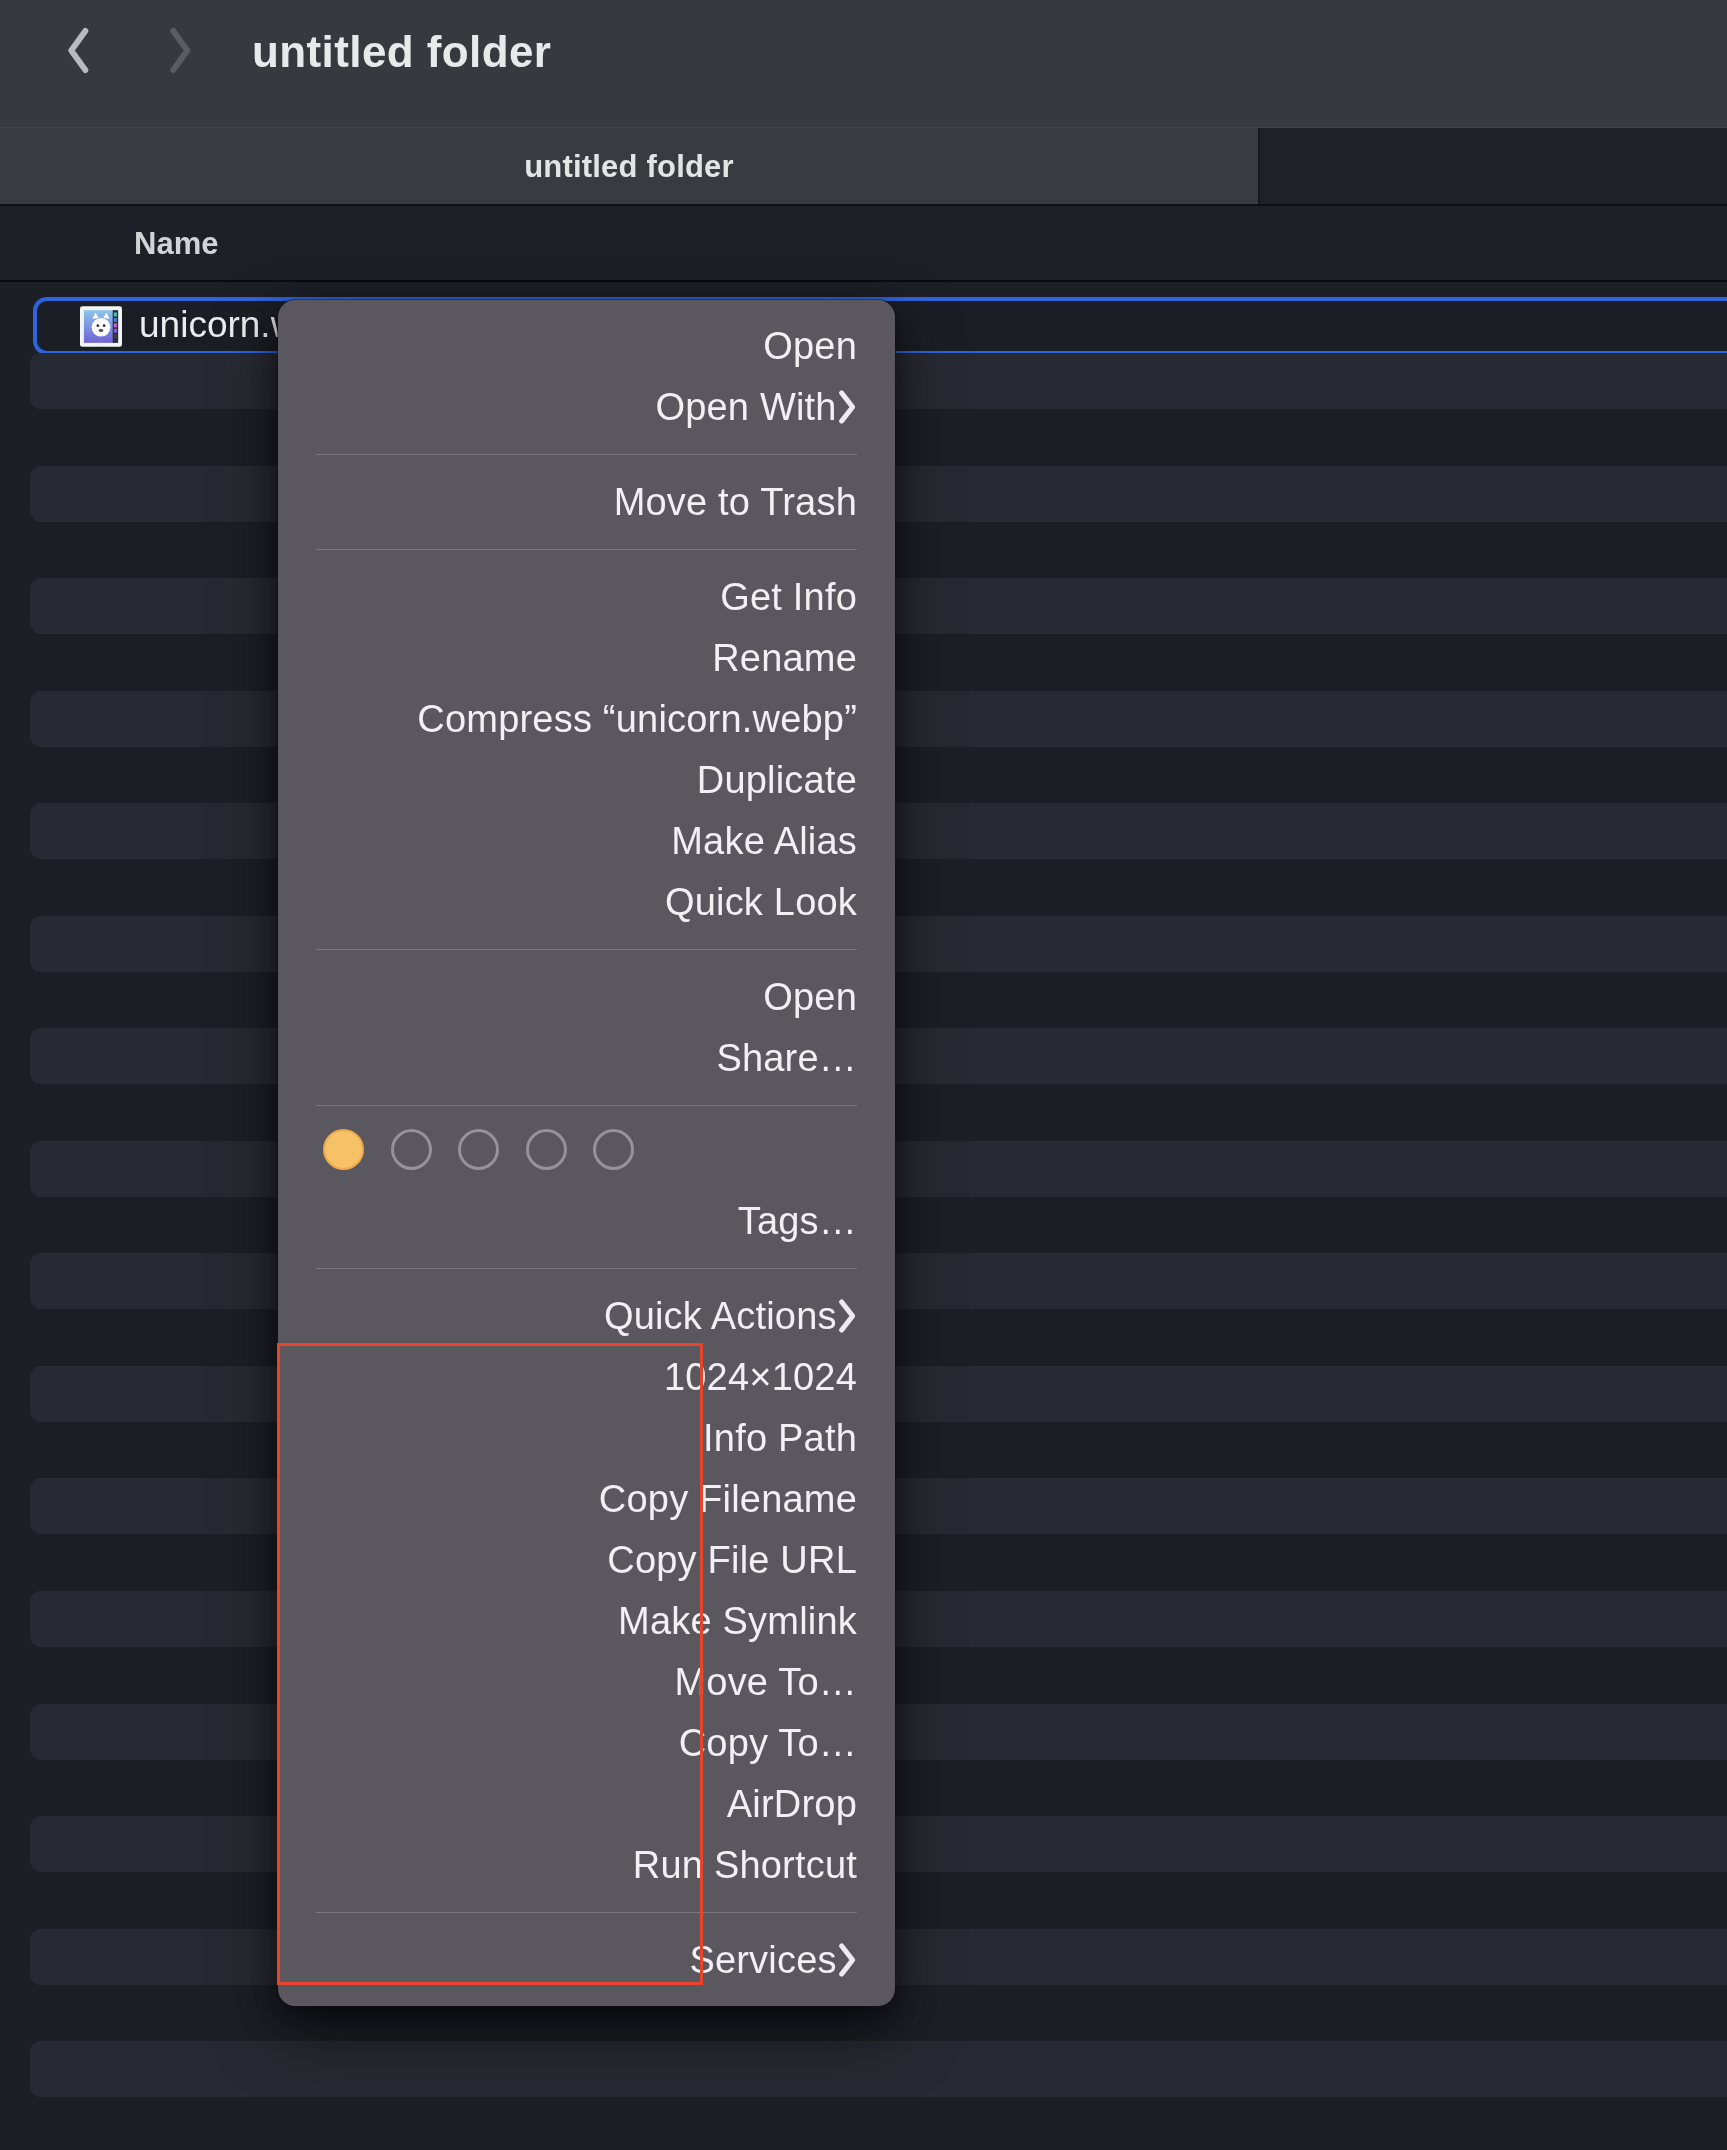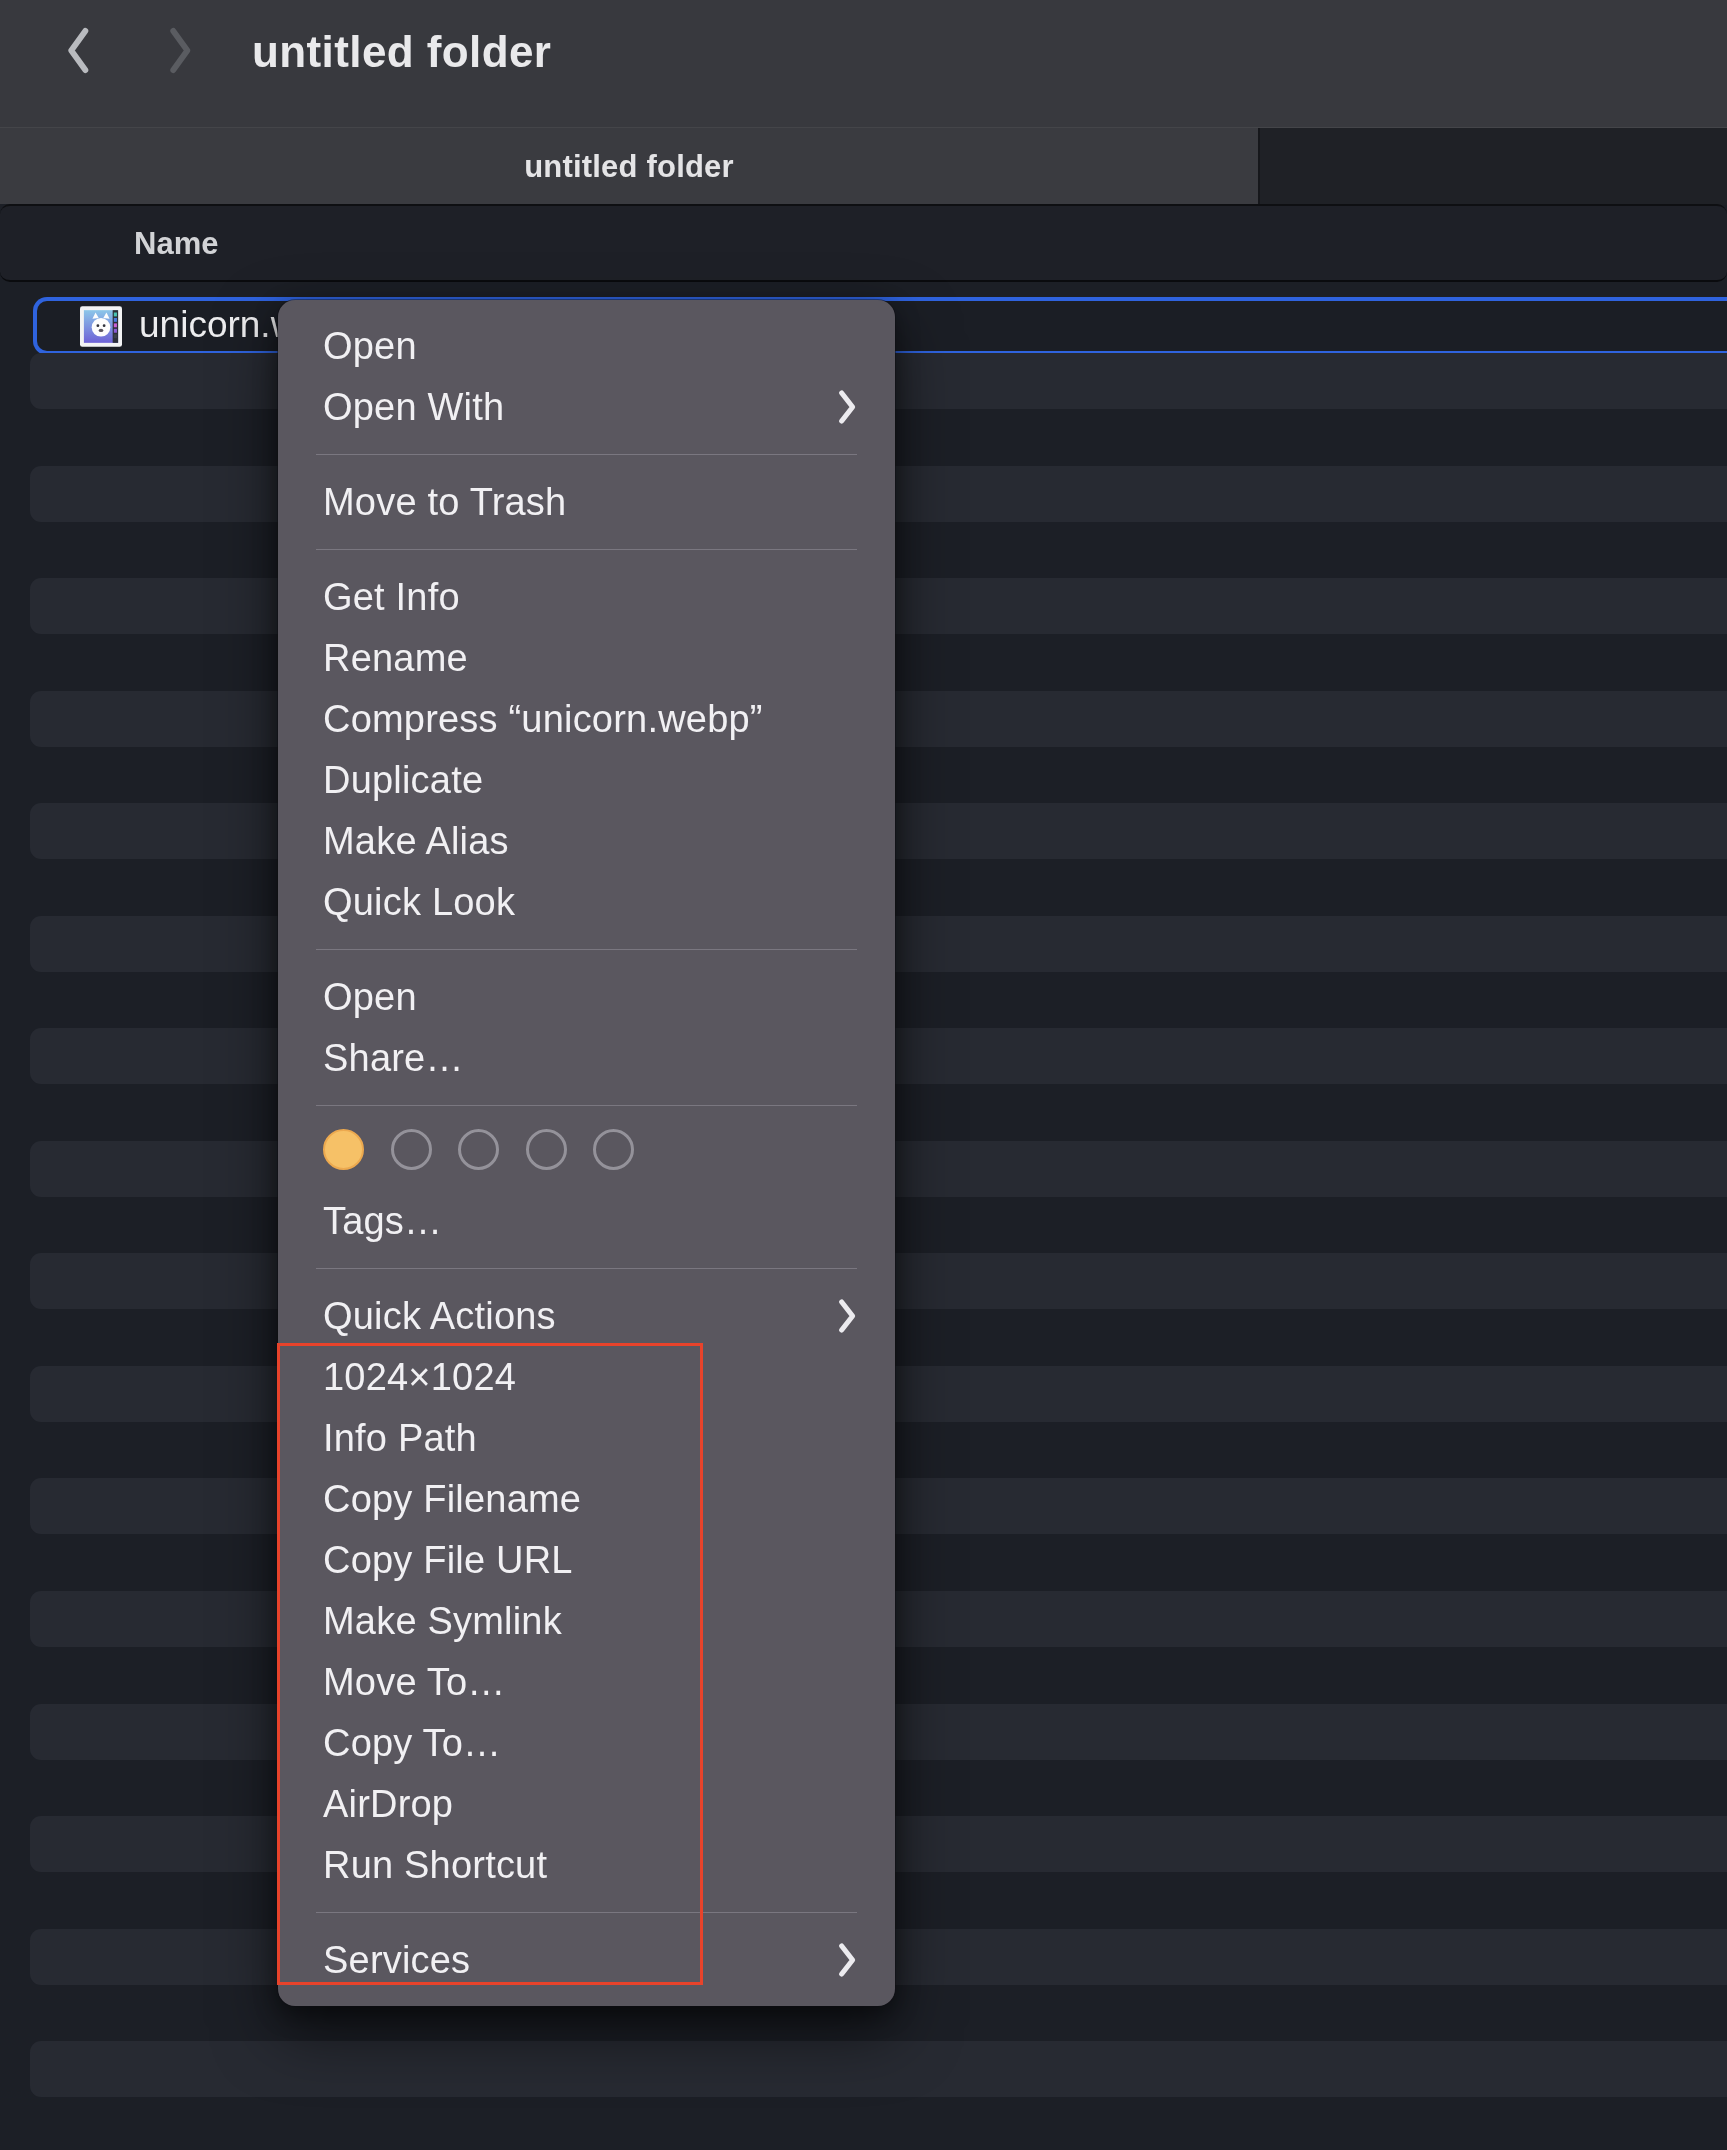--- a/index.html
+++ b/index.html
@@ -40,21 +40,20 @@
     position:absolute; left:1258px; top:0; width:469px; height:77px;
     background:#1F2126; border-left:2.3px solid #16171B;
   }
 
   
   .col-header {
     position:absolute; left:0; top:204px; width:1727px; height:78px;
     background:#1E2027;
     border-top:2.3px solid #0E0F12;
     border-bottom:2.3px solid #0A0B0E;
-    border-radius:10px;
   }
   .col-name {
     position:absolute; left:134px; top:0; height:76px; display:flex; align-items:center;
     font-size:31px; font-weight:700; color:#D2D3D6;
   }
 
   
   .file-list {
     position:absolute; left:0; top:282px; width:1727px; height:1869px;
     background:#1C1F26; overflow:hidden;
@@ -85,23 +84,24 @@
     position:absolute; left:278px; top:300px; width:617px;
     background:#5A575F;
     border-radius:17px;
     box-shadow: 0 0 0 0.8px rgba(15,15,20,0.55), 0 27px 63px rgba(0,0,0,0.55), 0 7.8px 23.4px rgba(0,0,0,0.40);
     padding:15.6px 0;
     display:flex; flex-direction:column;
     z-index:10;
   }
   .mi {
     height:61px; display:flex; align-items:center;
-    padding:0 38px 0 45px;
+    padding:0 38px 0 17px;
     font-size:38px; color:#F1F0F3; letter-spacing:0.2px;
     white-space:nowrap;
+    text-align:right;
   }
   .mi .lbl { flex:1 1 auto; }
   .mi .sub { flex:0 0 auto; width:20.3px; height:38px; display:flex; align-items:center; }
   .msep { height:34px; display:flex; align-items:center; padding:0 38px; }
   .msep .line { width:100%; height:1.6px; background:#7A7780; }
   .tagsrow { height:68px; display:flex; align-items:flex-start; gap:26.6px; padding:6.3px 0 0 45px; }
   .tagc { width:41px; height:41px; border-radius:50%; }
   .tagc.filled { background:#F6C167; border:2.3px solid #ECA94F; }
   .tagc.empty  { background:transparent; border:3.1px solid #94929A; }
 

